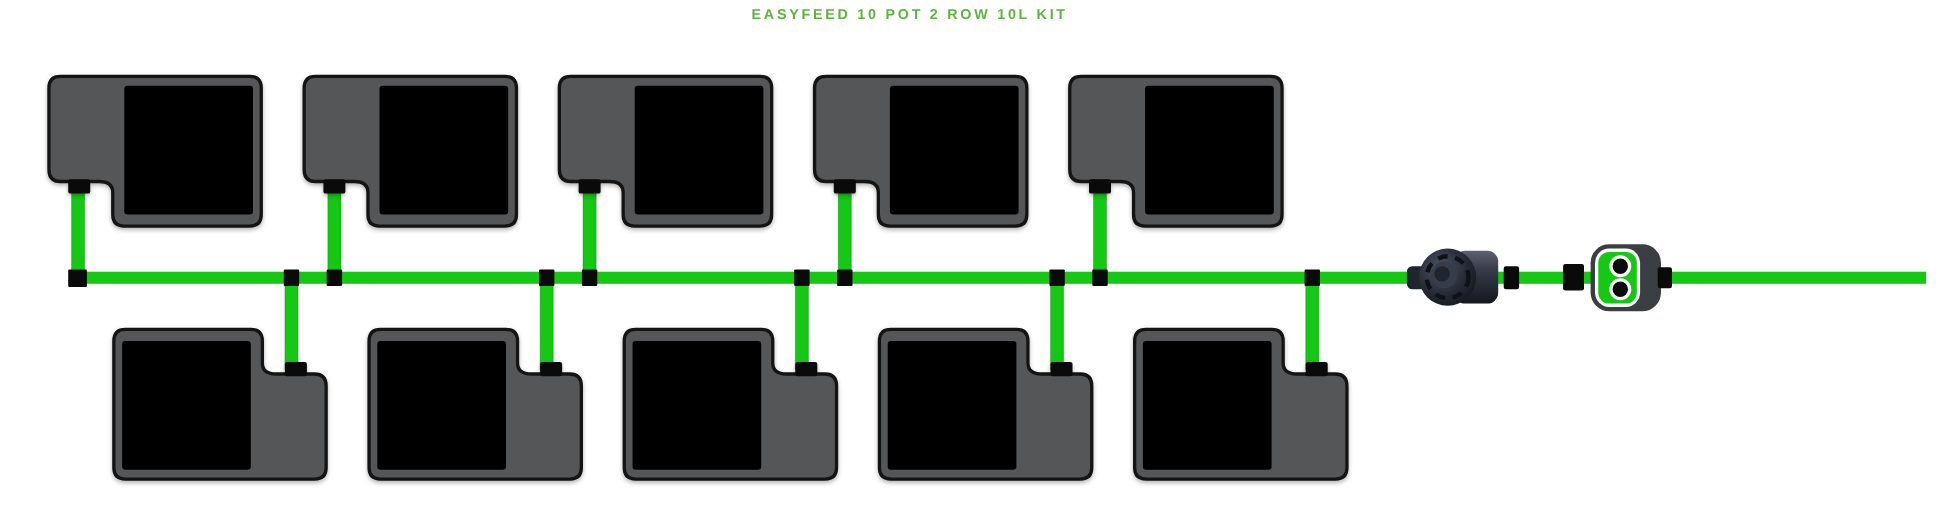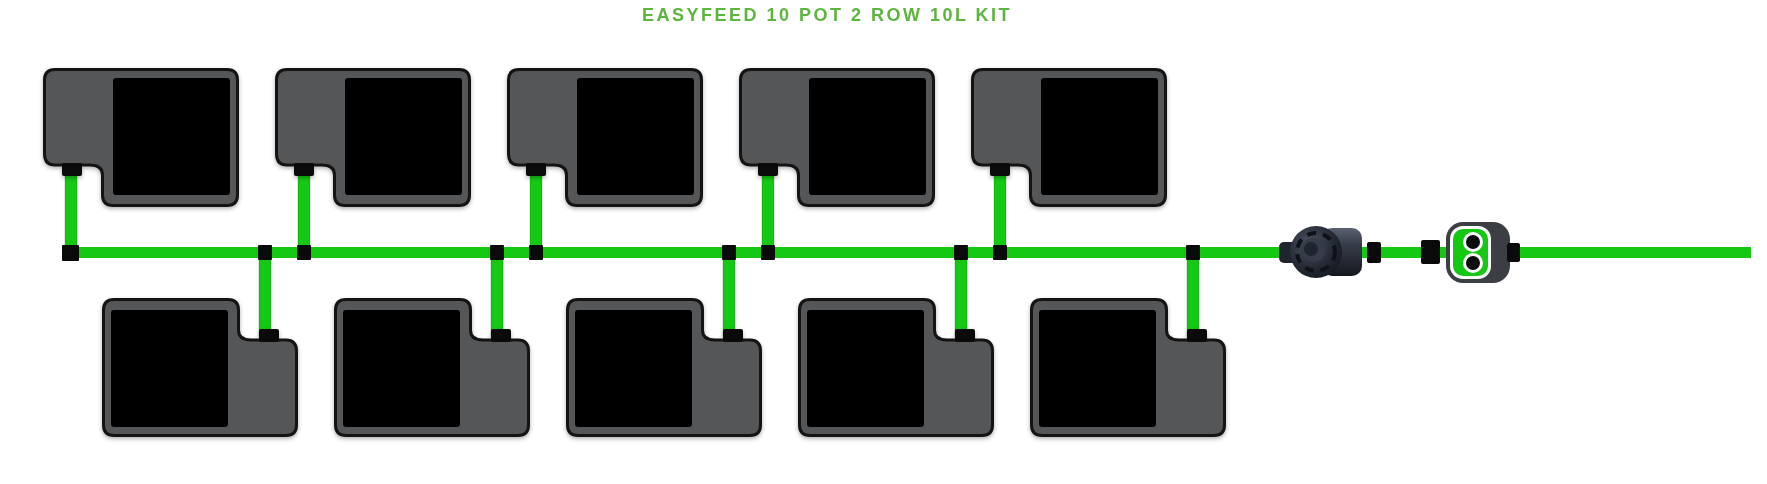--- a/index.html
+++ b/index.html
@@ -21,21 +21,21 @@
     width:1767px;height:484px;
     background:var(--bg);
     overflow:hidden;
     font-family:"Liberation Sans", sans-serif;
   }
   .title{
     position:absolute;
     left:827px;top:5px;
     transform:translateX(-50%);
     white-space:nowrap;
-    font-size:18px;
+    font-size:13px;
     font-weight:bold;
     letter-spacing:2.5px;
     color:var(--title-green);
   }
   svg.diagram{position:absolute;left:0;top:0;}
   .line,.tube{fill:var(--tube-green);}
   .tube-v{fill:var(--tube-green);stroke:rgba(0,90,0,0.25);stroke-width:1;}
   .fitting{fill:var(--fitting-black);}
   .pot-body{fill:var(--pot-gray);stroke:var(--pot-border);stroke-width:3;}
   .pot-hole{fill:var(--pot-hole);}

